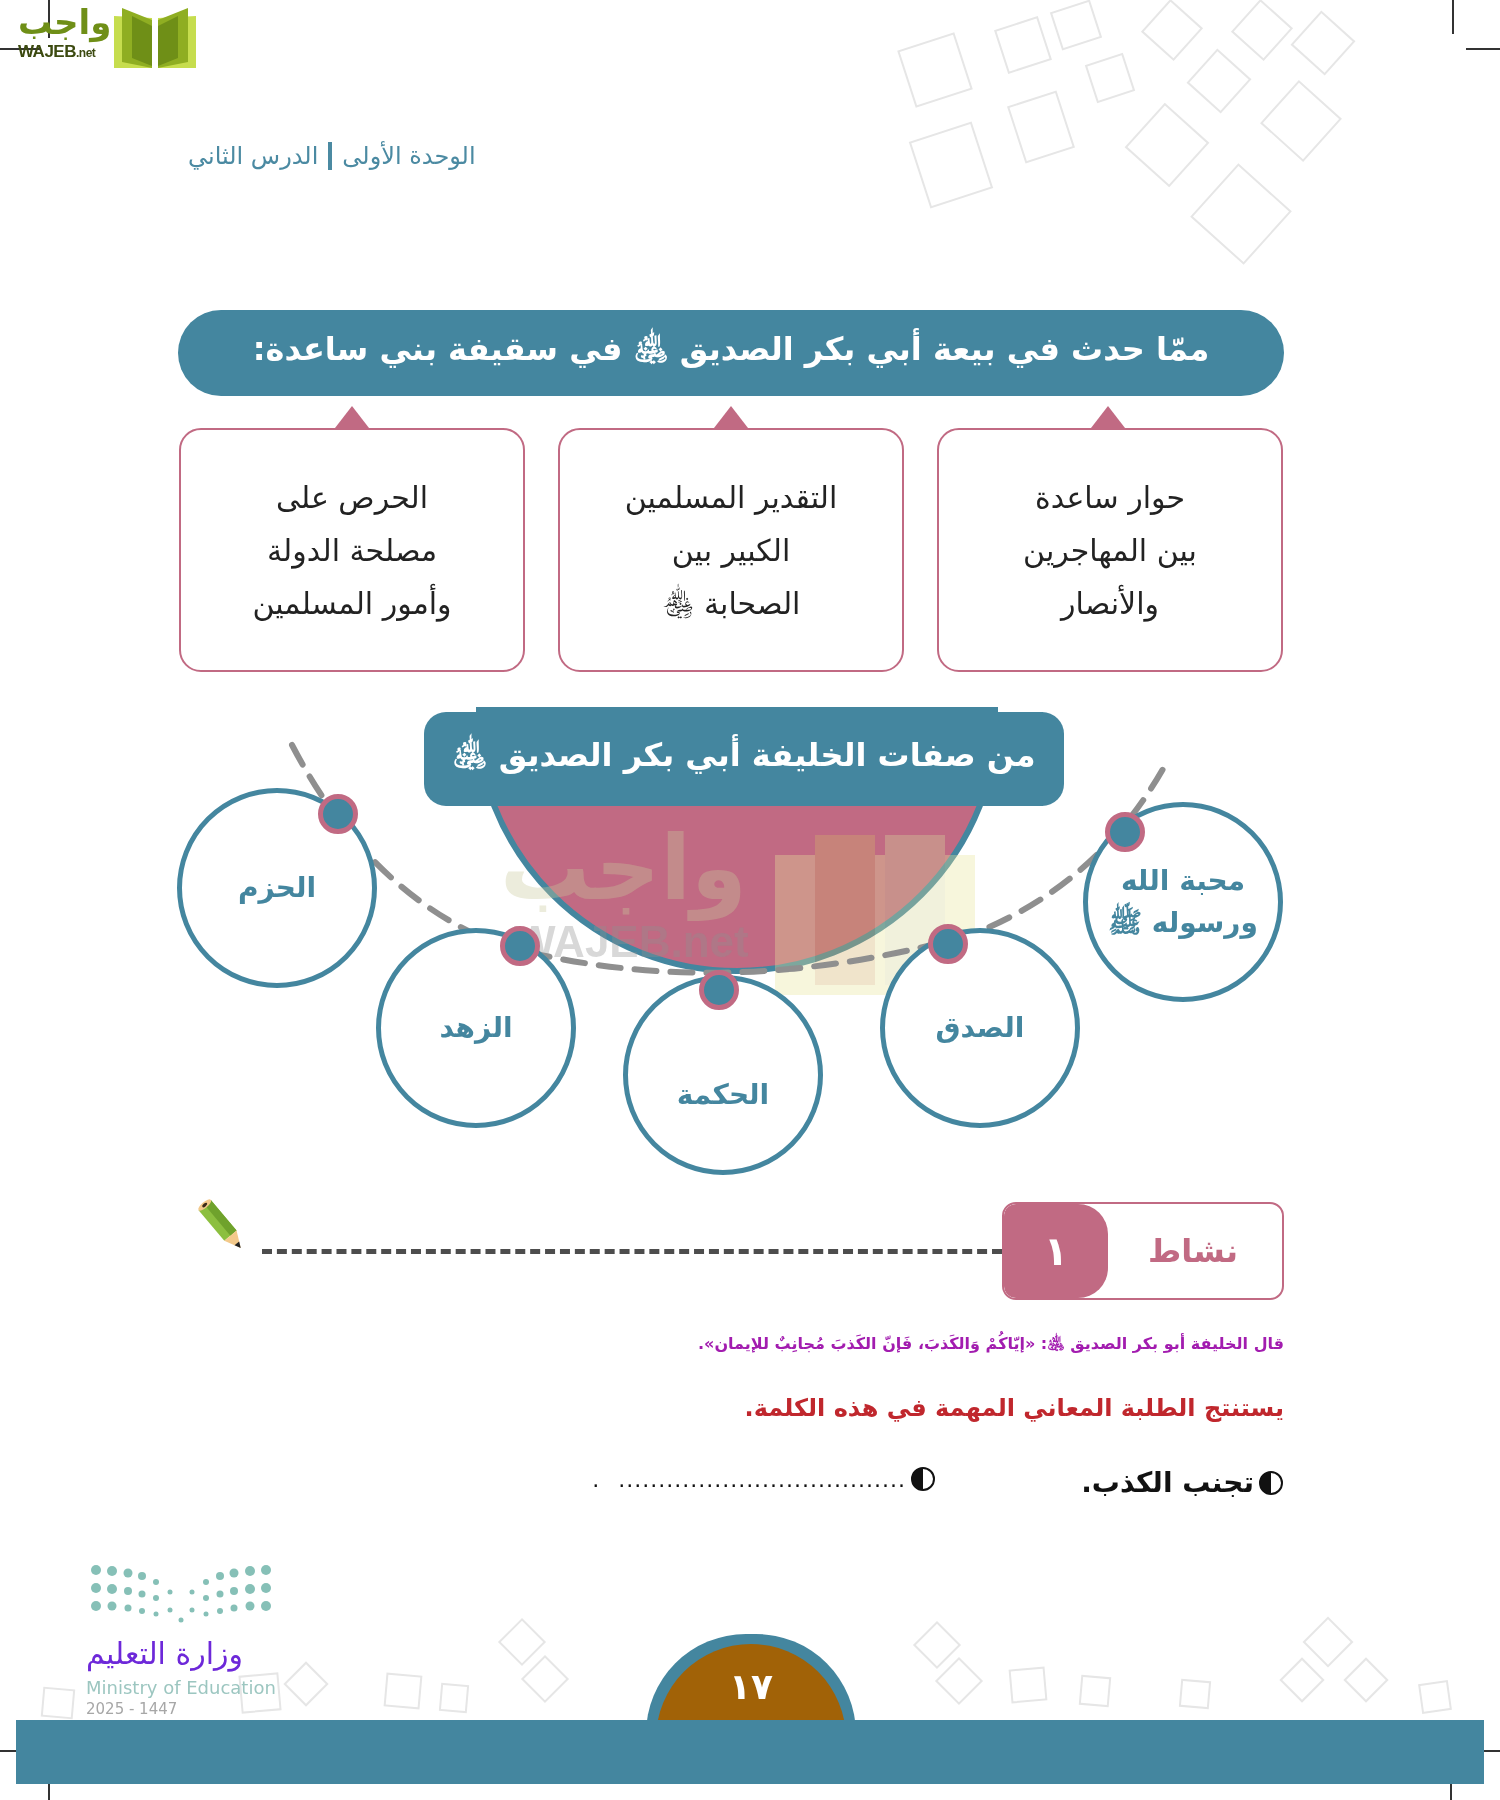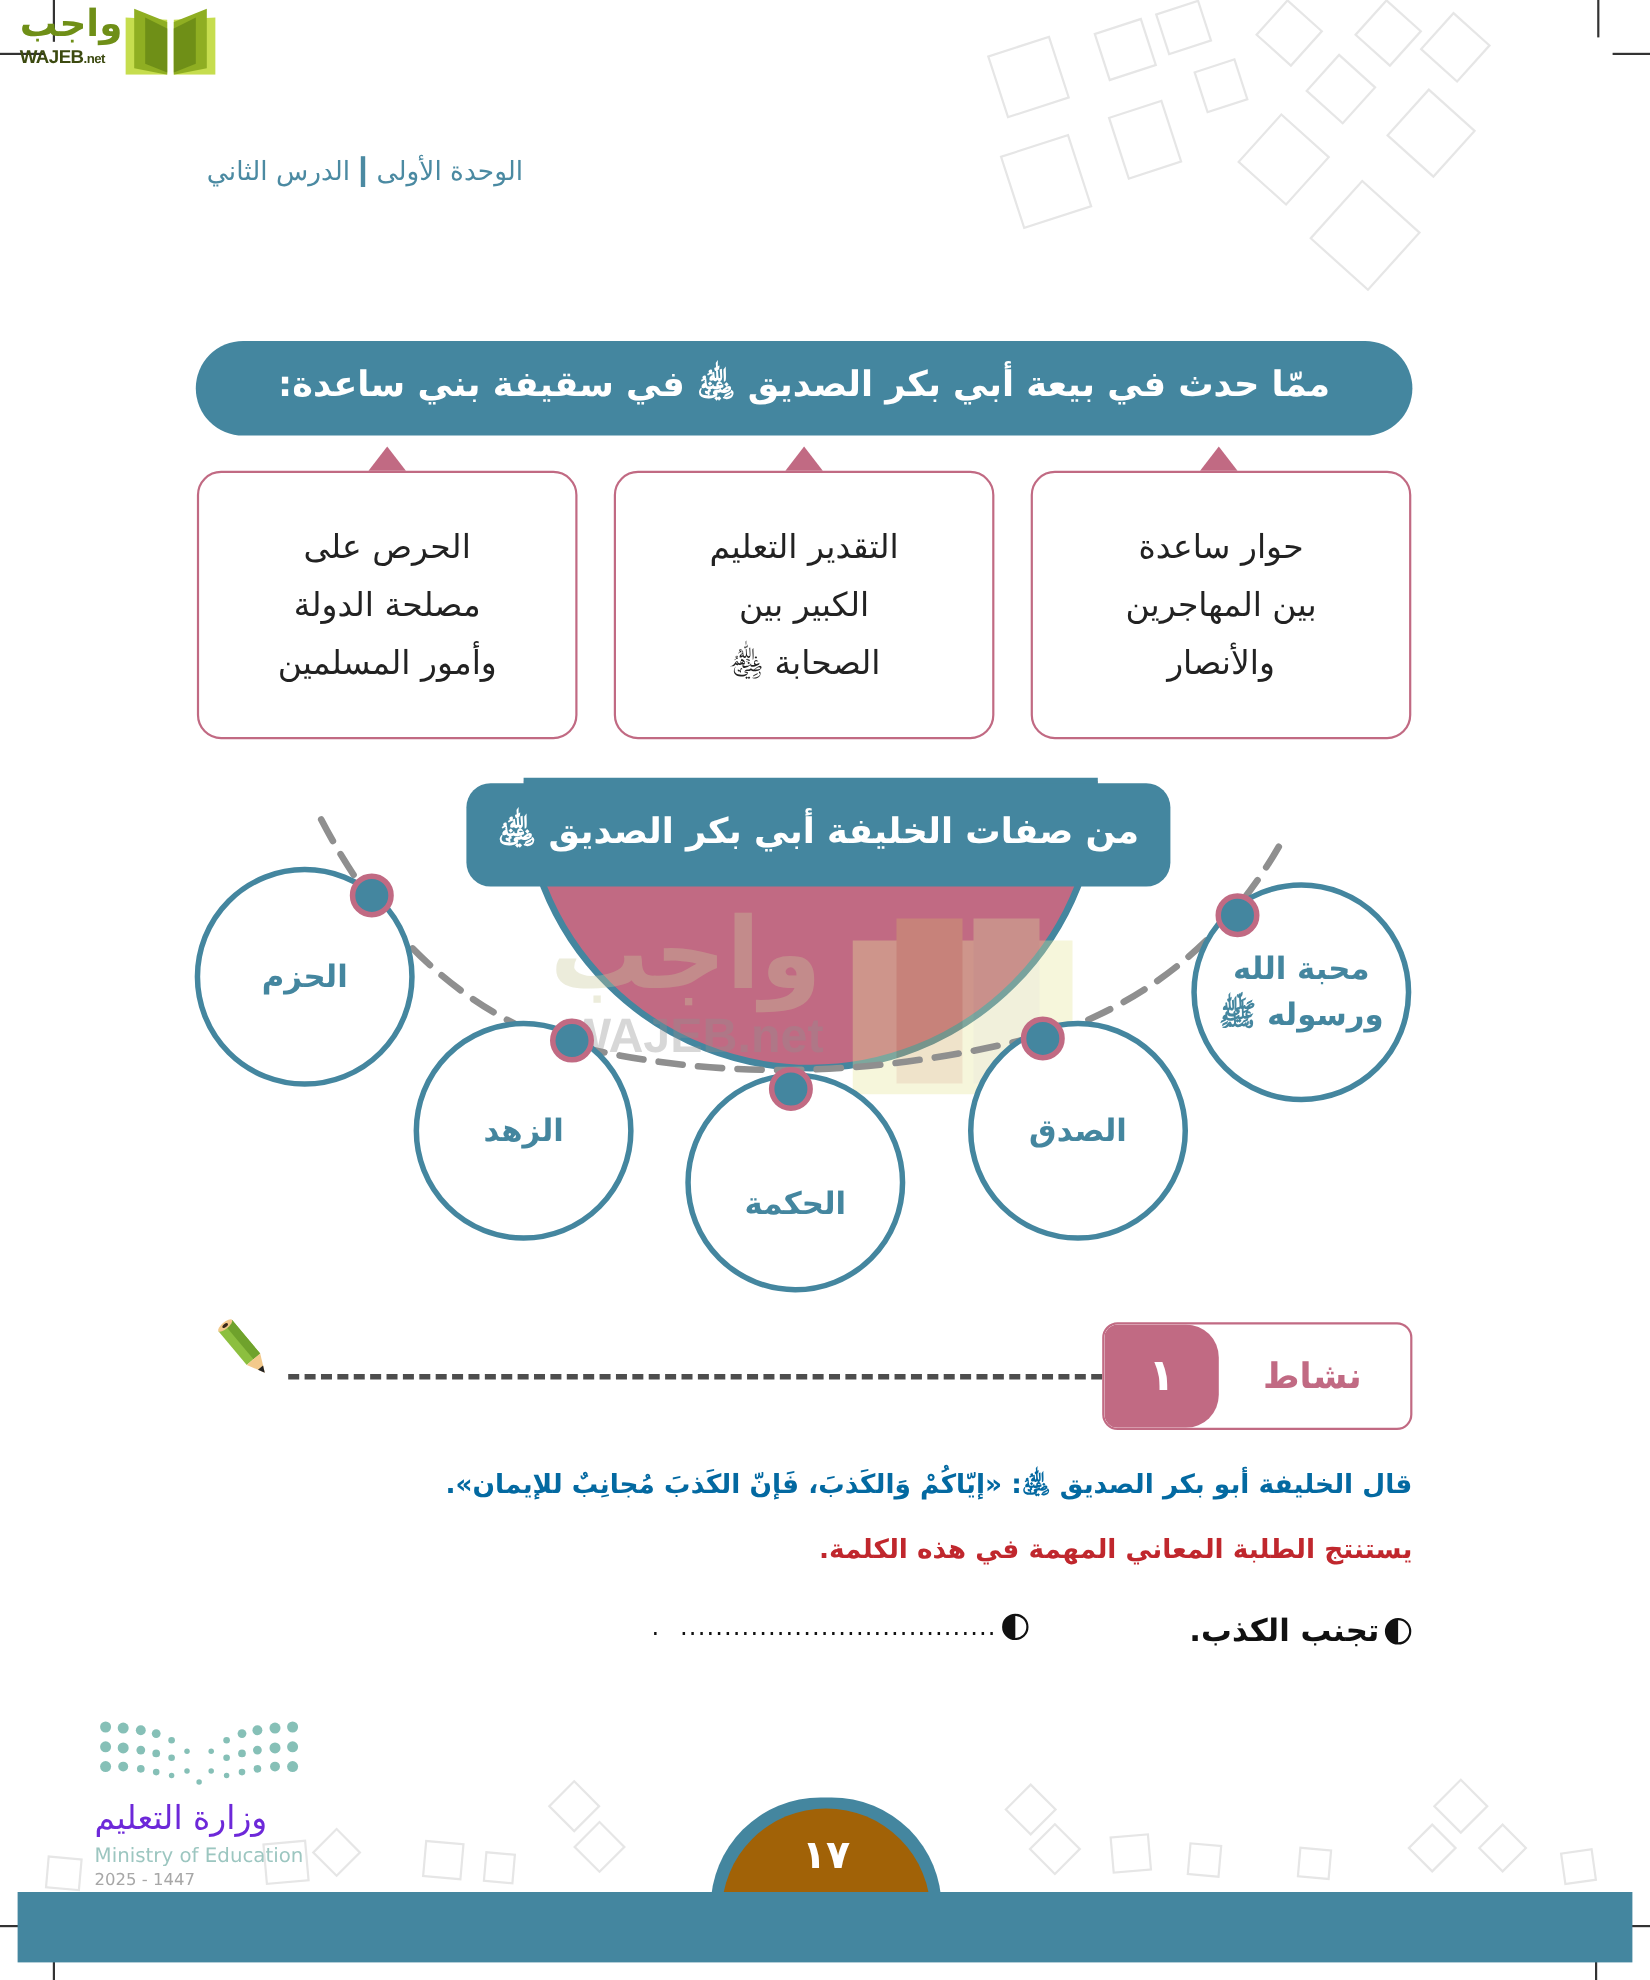--- a/index.html
+++ b/index.html
@@ -36,21 +36,21 @@
     .watermark { position: absolute; left: 500px; top: 815px; opacity: 0.35; }
     .wm-ar { font-size: 90px; font-weight: bold; color: #c9c99a; font-family: "DejaVu Sans", sans-serif; }
     .wm-en { position: absolute; left: 14px; top: 102px; font-size: 44px; font-weight: bold; color: #8f8f8f; font-family: "Liberation Sans", sans-serif; }
 
     
     .activity { position: absolute; left: 1002px; top: 1202px; width: 282px; height: 98px; border: 2.5px solid #c16a83; border-radius: 14px; background: #fff; overflow: hidden; }
     .activity-num { position: absolute; left: 0; top: 0; width: 104px; height: 100%; background: #c16a83; border-radius: 12px 30px 30px 12px; color: #fff; font-size: 40px; font-weight: bold; display: flex; align-items: center; justify-content: center; }
     .activity-label { position: absolute; right: 0; top: 0; width: 178px; height: 100%; color: #c16a83; font-size: 32px; font-weight: bold; display: flex; align-items: center; justify-content: center; direction: rtl; }
     .dotline { position: absolute; left: 262px; top: 1249px; width: 740px; height: 0; border-top: 5px dashed #4d4d4d; }
 
-    .quote { position: absolute; right: 216px; top: 1334px; font-size: 24px; font-weight: bold; color: #0369a1; direction: rtl; white-space: nowrap; }
+    .quote { position: absolute; right: 216px; top: 1334px; font-size: 16px; font-weight: bold; color: #a21caf; direction: rtl; white-space: nowrap; }
     .instruction { position: absolute; right: 216px; top: 1394px; font-size: 24px; font-weight: bold; color: #c0272d; direction: rtl; white-space: nowrap; }
 
     .answer { position: absolute; top: 1466px; font-size: 28px; color: #111; direction: rtl; display: flex; align-items: center; gap: 4px; white-space: nowrap; }
     .bullet { display: inline-block; width: 26px; height: 26px; }
     .dots { letter-spacing: 1px; font-size: 22px; }
 
     
     .moe { position: absolute; left: 86px; top: 1560px; width: 190px; }
     .moe-ar { position: absolute; left: 86px; top: 1636px; font-size: 30px; color: #6d28d9; direction: rtl; font-family: "DejaVu Sans", sans-serif; }
     .moe-en { position: absolute; left: 86px; top: 1677px; font-size: 18px; color: #9cc6c0; font-family: "DejaVu Sans", sans-serif; }
@@ -136,21 +136,21 @@
 
 <div class="box" style="left:937px;">
   <div>
     <div>حوار ساعدة</div>
     <div>بين المهاجرين</div>
     <div>والأنصار</div>
   </div>
 </div>
 <div class="box" style="left:558px;">
   <div>
-    <div>التقدير التعليم</div>
+    <div>التقدير المسلمين</div>
     <div>الكبير بين</div>
     <div>الصحابة ﵃</div>
   </div>
 </div>
 <div class="box" style="left:179px;">
   <div>
     <div>الحرص على</div>
     <div>مصلحة الدولة</div>
     <div>وأمور المسلمين</div>
   </div>

